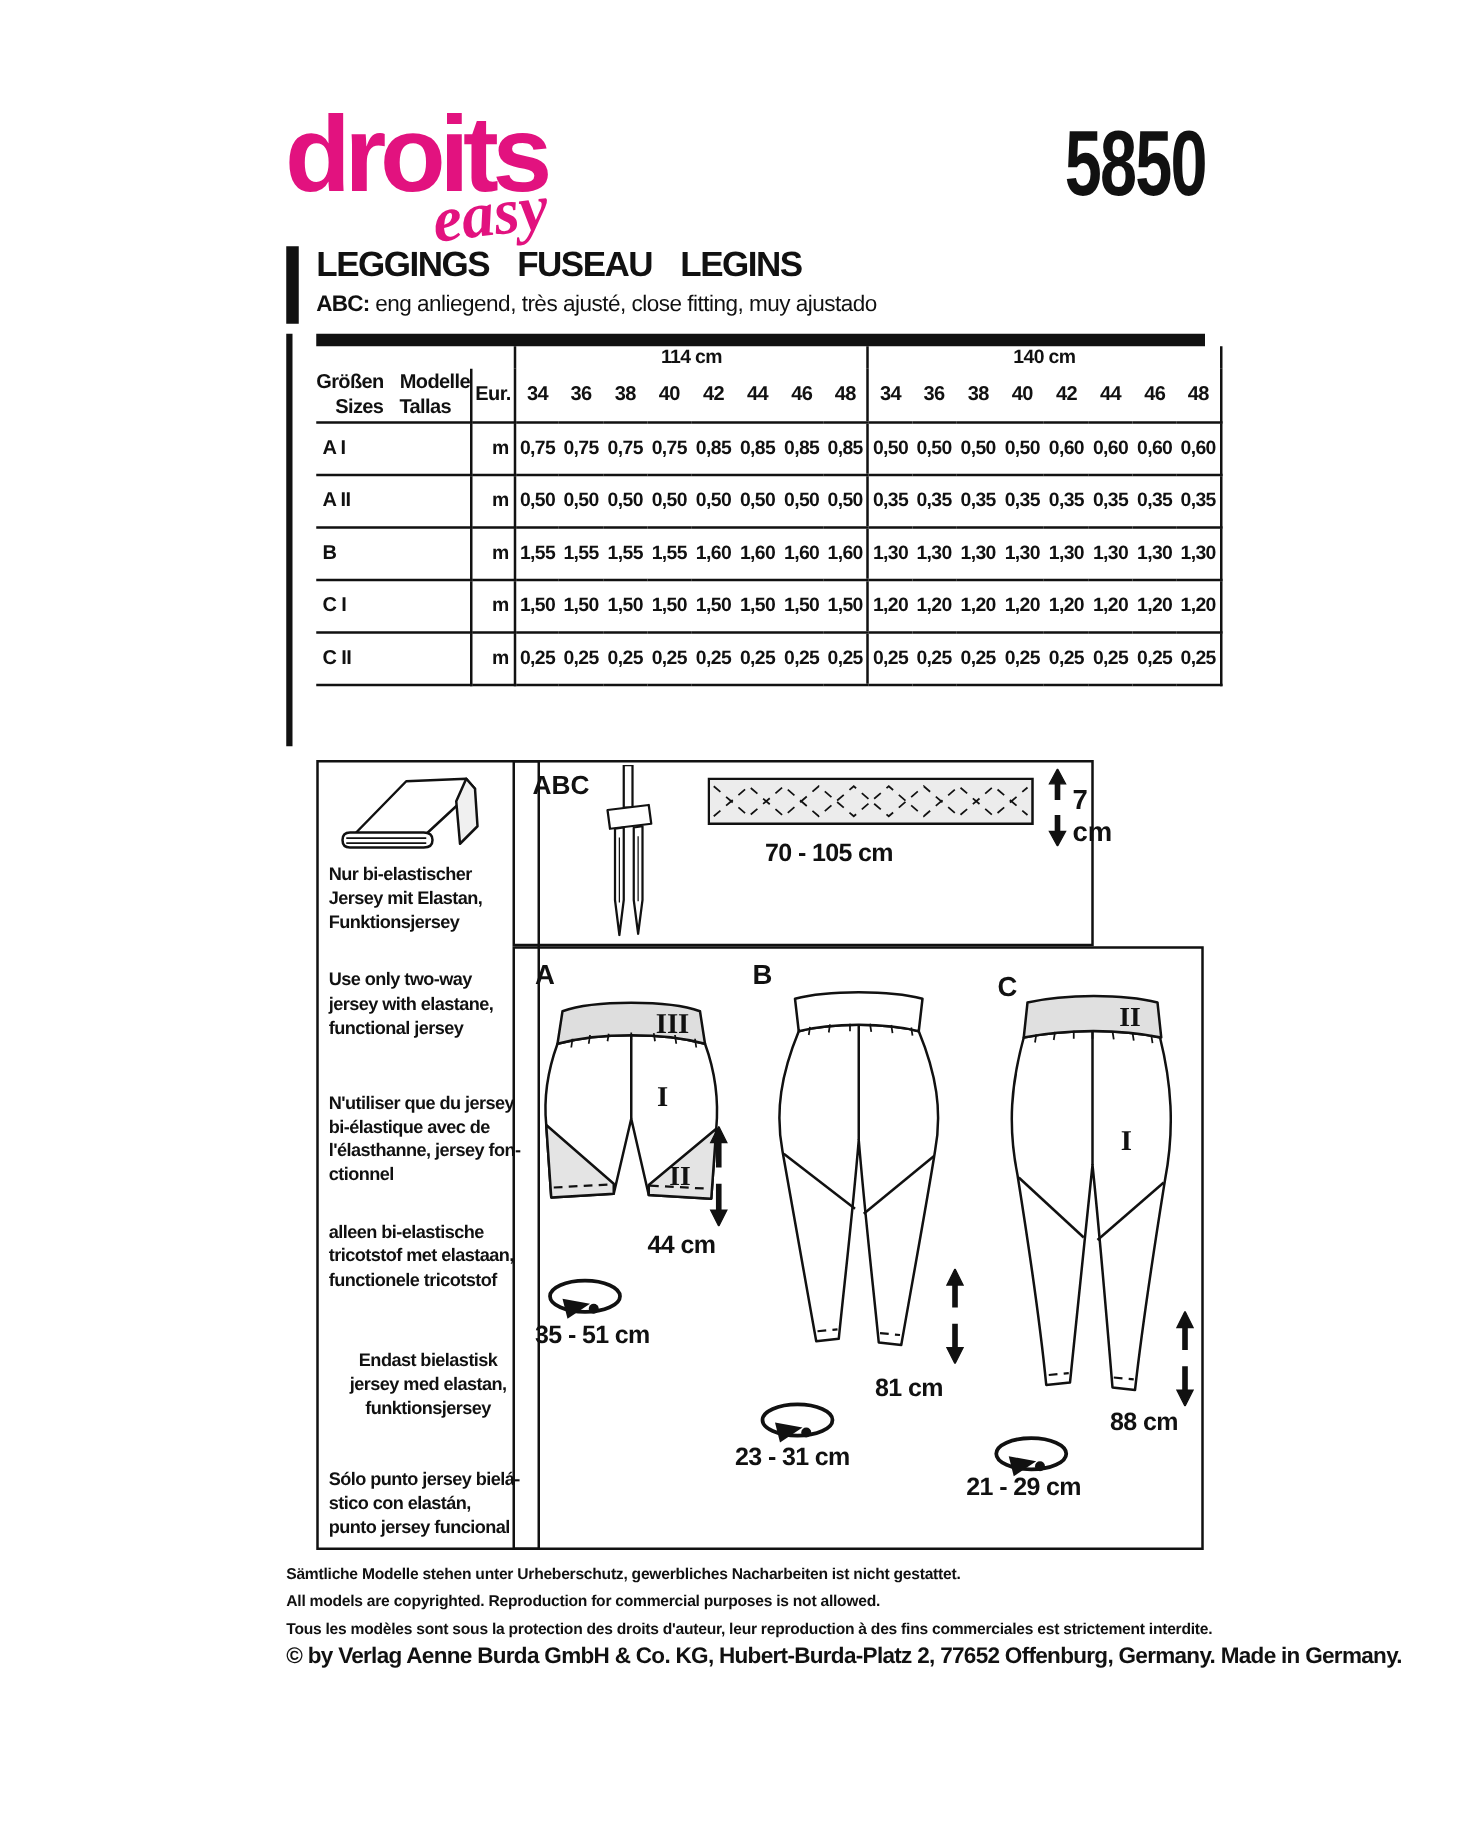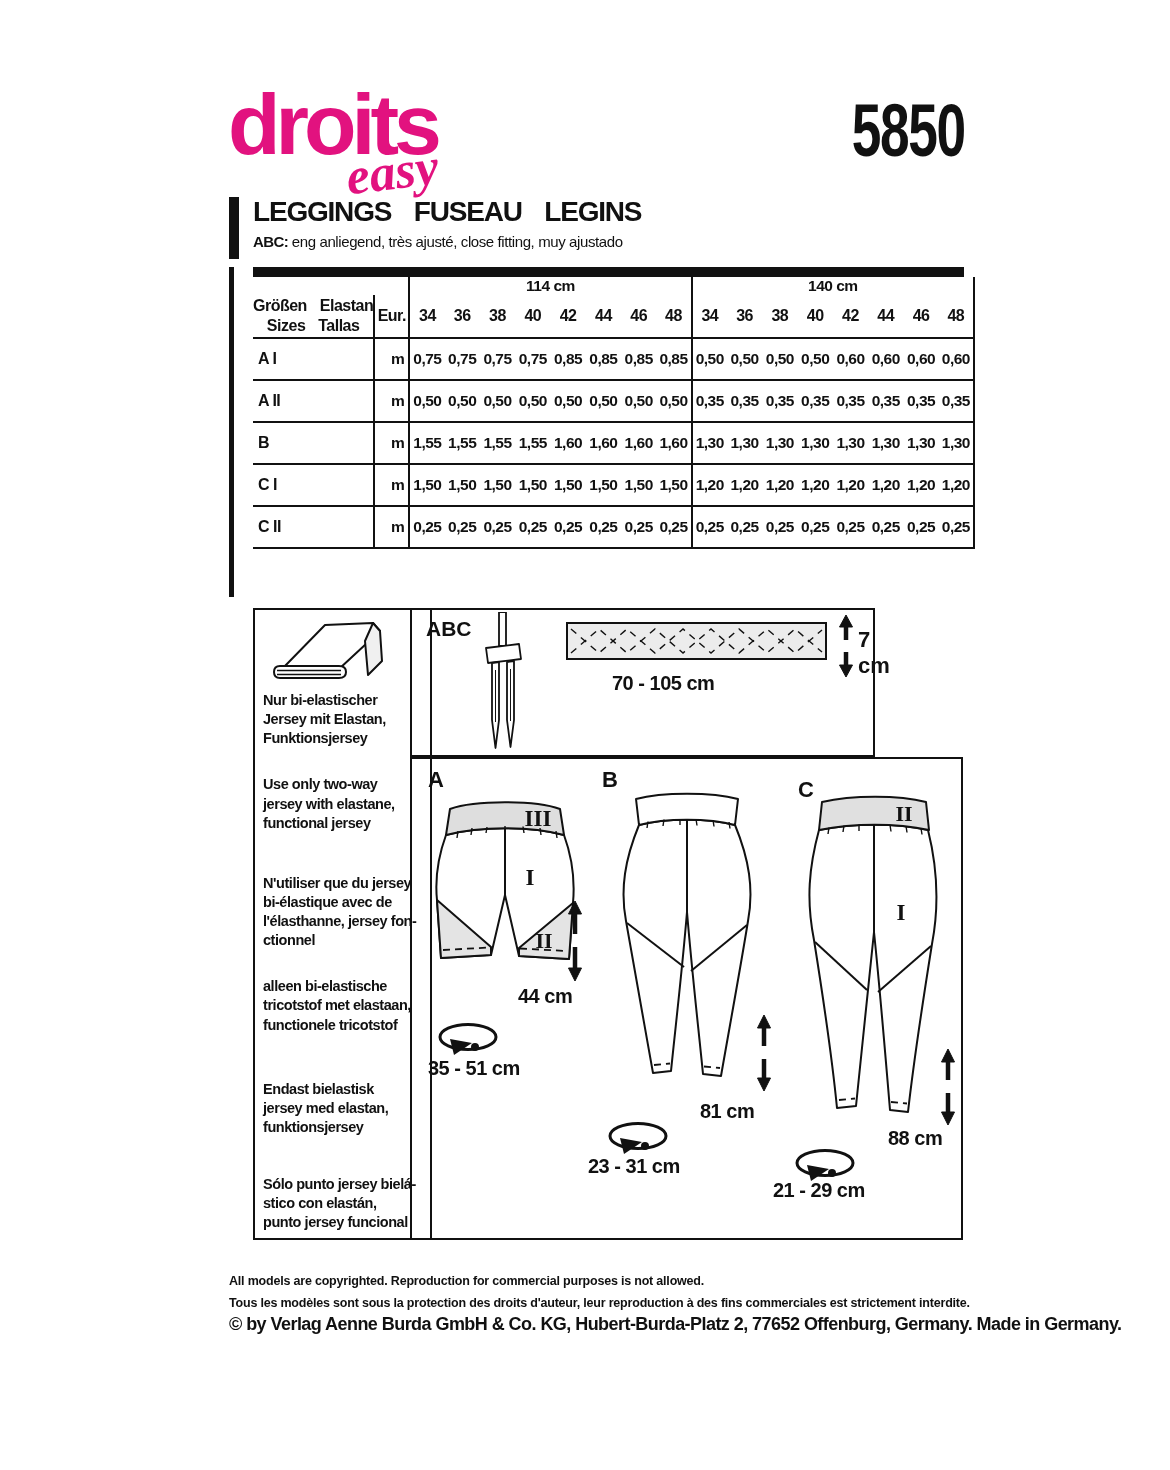--- a/index.html
+++ b/index.html
@@ -10,21 +10,21 @@
 
   
   .logo { left:228px; top:86px; width:260px; height:120px; }
   .logo-main { position:absolute; left:0; top:0; font-size:86px; font-weight:bold; letter-spacing:-5px; color:var(--pink); line-height:0.9; }
   .logo-sub { position:absolute; left:118px; top:56px; font-family:"Liberation Serif", serif; font-style:italic; font-weight:bold; font-size:52px; color:var(--pink); transform:rotate(-7deg); }
   .pattern-number { right:205px; top:88px; font-size:74px; font-weight:bold; letter-spacing:-2px; transform:scaleX(0.72); transform-origin:right top; }
 
   
   .title-bar { left:229px; top:197px; width:10px; height:62px; background:#111; }
   .garment-title { left:253px; top:196px; font-size:28px; font-weight:bold; letter-spacing:-1.2px; word-spacing:16px; white-space:nowrap; }
-  .fit-line { left:253px; top:233px; font-size:15px; letter-spacing:-0.4px; white-space:nowrap; }
+  .fit-line { left:253px; top:233px; font-size:18px; letter-spacing:-0.4px; white-space:nowrap; }
   .fit-line b { letter-spacing:-0.6px; }
 
   
   .table-left-bar { left:229px; top:267px; width:5px; height:330px; background:#111; }
   .table-top-bar { left:253px; top:267px; width:711px; height:10px; background:#111; }
   .qty-table { left:253px; top:277px; border-collapse:collapse; table-layout:fixed; }
   .qty-table col.c-lbl { width:111px; } .qty-table col.c-eur { width:35px; } .qty-table col.c-sz { width:35.3px; }
   .qty-table th, .qty-table td { font-weight:bold; font-size:15.5px; letter-spacing:-0.5px; text-align:center; padding:0; white-space:nowrap; }
   .blankcell { border-right:2.5px solid #111; }
   .grpcell { border-right:2.5px solid #111; }
@@ -35,21 +35,21 @@
   .qty-table tbody td { height:42px; border-bottom:2.5px solid #111; }
   td.rowlbl { text-align:left; padding-left:5px; border-right:2.5px solid #111; font-size:16px; }
   td.unitcell { text-align:right; padding-right:4px; border-right:2.5px solid #111; }
   td.valcell:last-child, th.szcell:last-child, .grpcell.g2 { border-right:2.5px solid #111; }
 
   
   .sidebar { left:229px; top:608px; width:179px; height:632px; border:2.5px solid #111; padding:7px 8px;margin-left:24px; }
   .bolt-icon { display:block; margin:0 0 8px 6px; }
   .note { font-size:14.5px; font-weight:bold; letter-spacing:-0.45px; line-height:1.32; white-space:pre-line; }
   .note.n-de { margin-top:2px; } .note.n-en { margin-top:27px; } .note.n-fr { margin-top:41px; }
-  .note.n-nl { margin-top:27px; } .note.n-sv { margin-top:45px; } .note.n-es { margin-top:38px; }
+  .note.n-nl { margin-top:27px; } .note.n-sv { margin-top:45px;text-align:center; } .note.n-es { margin-top:38px; }
 
   
   .notions { left:410px; top:608px; width:465px; height:149px; border:2.5px solid #111; }
   .notions-label { position:absolute; left:14px; top:7px; font-size:21px; font-weight:bold; }
   .needle-icon { position:absolute; left:68px; top:2px; }
   .elastic-strip { position:absolute; left:154px; top:12px; }
   .elastic-length { position:absolute; left:200px; top:62px; font-size:20px; font-weight:bold; letter-spacing:-0.5px; }
   .elastic-arrow { position:absolute; left:425px; top:5px; }
   .elastic-width { position:absolute; left:446px; top:17px; font-size:22px; font-weight:bold; }
 
@@ -118,21 +118,21 @@
         <col class="c-sz">
     </colgroup>
     <thead>
       <tr>
         <th class="blankcell" colspan="2"></th>
         <th class="grpcell" colspan="8">114 cm</th>
         <th class="grpcell g2" colspan="8">140 cm</th>
       </tr>
       <tr class="size-row">
         <th class="lblcell">
-          <div>Größen Elastan</div>
+          <div>Größen Modelle</div>
           <div>Sizes Tallas</div>
         </th>
         <th class="eurcell">Eur.</th>
       <th class="szcell">34</th>
           <th class="szcell">36</th>
           <th class="szcell">38</th>
           <th class="szcell">40</th>
           <th class="szcell">42</th>
           <th class="szcell">44</th>
           <th class="szcell">46</th>
@@ -430,17 +430,18 @@
     </svg>
     <div class="meas len-c">88 cm</div>
     <svg class="loop-c" width="64" height="38" viewBox="0 0 64 38">
       <ellipse cx="32" cy="16" rx="28" ry="12.5" fill="none" stroke="#111" stroke-width="3"></ellipse>
       <polygon points="14,18 36,22 18,34" fill="#111"></polygon>
       <circle cx="39" cy="26" r="4" fill="#111"></circle>
     </svg>
     <div class="meas circ-c">21 - 29 cm</div>
   </div>
 
+  <div class="abs foot-small f1">Sämtliche Modelle stehen unter Urheberschutz, gewerbliches Nacharbeiten ist nicht gestattet.</div>
   <div class="abs foot-small f2">All models are copyrighted. Reproduction for commercial purposes is not allowed.</div>
   <div class="abs foot-small f3">Tous les modèles sont sous la protection des droits d'auteur, leur reproduction à des fins commerciales est strictement interdite.</div>
   <div class="abs foot-big">© by Verlag Aenne Burda GmbH &amp; Co. KG, Hubert-Burda-Platz 2, 77652 Offenburg, Germany. Made in Germany.</div>
 
 </div>
 
 </body></html>

